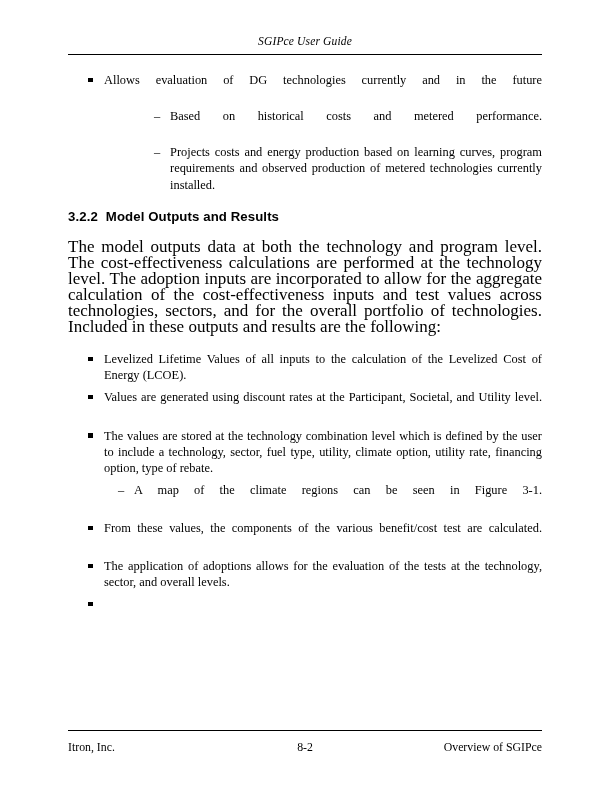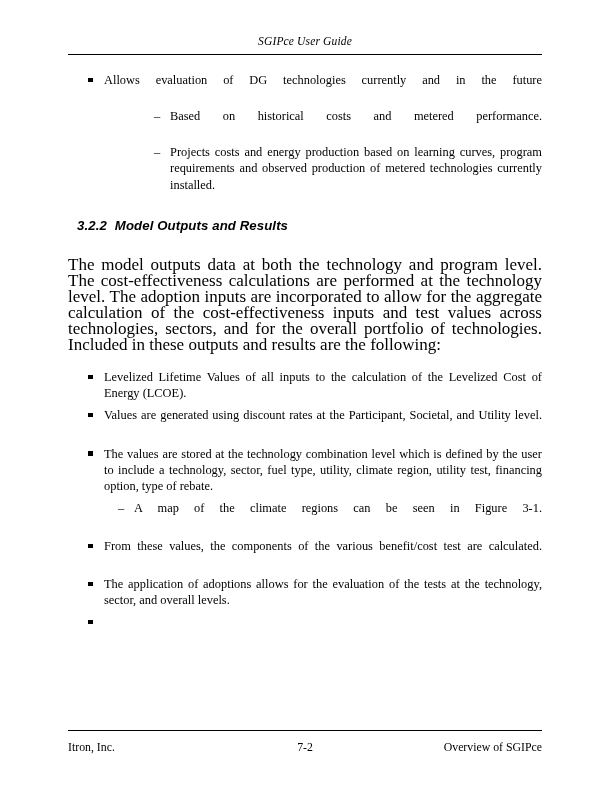--- a/index.html
+++ b/index.html
@@ -59,24 +59,23 @@
   p.body-par {
     margin: 0;
     font-size: 17px;
     line-height: 16.1px;
     text-align: justify;
     text-justify: inter-word;
   }
 
   
   h3.section-heading {
-    margin: 9px;
+    margin: 0;
     font-family: "Liberation Sans", "DejaVu Sans", sans-serif;
     font-weight: bold;
-    font-style: italic;
     font-size: 13.2px;
     line-height: 16px;
     letter-spacing: 0.1px;
   }
   .heading-num {
     margin-right: 8px;
   }
 
   
   ul.lvl1 {
@@ -212,21 +211,21 @@
       <div class="gap-6"></div>
 
       <li class="bullet">
         <span class="marker"></span>
         <span class="last-line-natural">Values are generated using discount rates at the Participant, Societal, and Utility level.</span>
       </li>
       <div class="gap-6"></div>
 
       <li class="bullet">
         <span class="marker"></span>
-        <span>The values are stored at the technology combination level which is defined by the user to include a technology, sector, fuel type, utility, climate region, utility test, financing option, type of rebate.</span>
+        <span>The values are stored at the technology combination level which is defined by the user to include a technology, sector, fuel type, utility, climate option, utility rate, financing option, type of rebate.</span>
       </li>
       <div class="gap-6"></div>
 
       <ul class="lvl2">
         <li class="dash">
           <span class="marker-dash">–</span>
           <span class="last-line-natural">A map of the climate regions can be seen in Figure 3-1.</span>
         </li>
       </ul>
       <div class="gap-6"></div>
@@ -247,17 +246,17 @@
         <span class="marker"></span>
       </li>
 
     </ul>
 
   </div>
 
   <div class="footer-rule"></div>
   <div class="footer">
     <span class="footer-left">Itron, Inc.</span>
-    <span class="footer-center">7-2</span>
+    <span class="footer-center">8-2</span>
     <span class="footer-right">Overview of SGIPce</span>
   </div>
 
 </div>
 
 </body></html>

